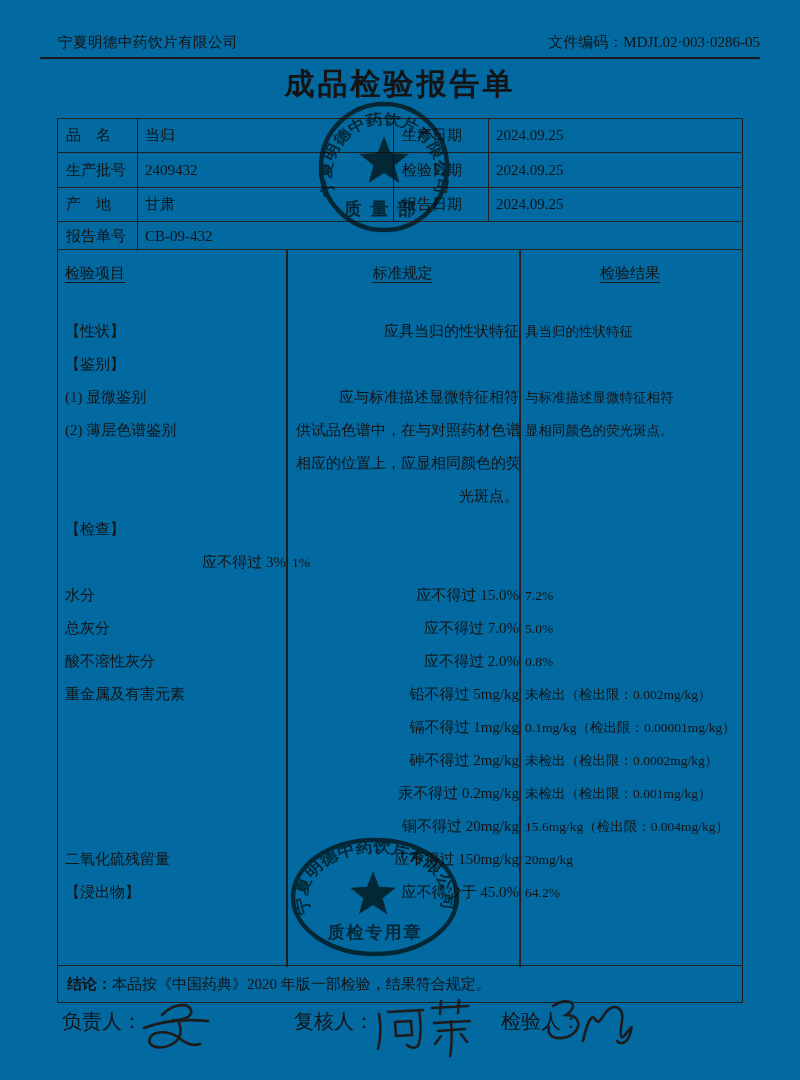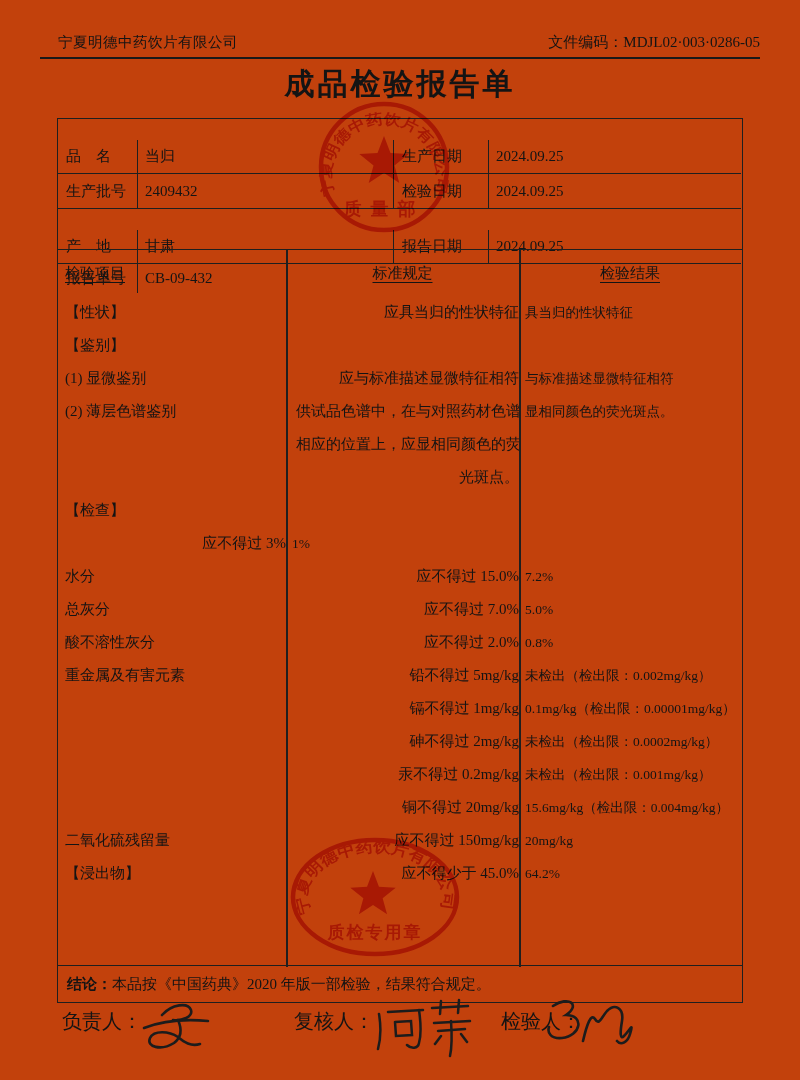--- a/index.html
+++ b/index.html
@@ -1,53 +1,53 @@
 <!DOCTYPE html>
 <html><head>
 <meta charset="utf-8">
 <style>
   * { margin:0; padding:0; box-sizing:border-box; }
   body { background:#ffffff; }
   #page {
-    position:relative; width:800px; height:1080px; background:#c2410c;
+    position:relative; width:800px; height:1080px; background:#0369a1;
     font-family:"Liberation Serif","DejaVu Serif",serif;
     color:#141414; font-size:15px; overflow:hidden;
   }
   .abs { position:absolute; }
 
   
   #company { left:58px; top:33px; font-size:14.5px; letter-spacing:.5px; }
   #doccode { right:40px; top:33px; font-size:15px; }
   #rule    { left:40px; top:57px; width:720px; height:2px; background:#191919; }
   #title   { left:0; top:64px; width:800px; text-align:center;
              font-size:30px; font-weight:bold; letter-spacing:3px; }
 
   
   #info { left:57px; top:118px; width:686px; border:1.5px solid #1f1f1f; border-bottom:none; }
   .irow { display:grid; grid-template-columns:80px 256px 95px 252px; }
   .irow.r4 { grid-template-columns:80px 603px; }
   .icell { border-right:1.5px solid #1f1f1f; border-bottom:1.5px solid #1f1f1f;
            padding-left:8px; display:flex; align-items:center; white-space:nowrap; }
   .icell.last { border-right:none; }
   .irow.r4 .icell { border-bottom:none; }
-  .r1 .icell, .r3 .icell { height:34px;margin-top:21px; }
+  .r1 .icell, .r3 .icell { height:34px; }
   .r2 .icell { height:35px; }
   .r4 .icell { height:29px;text-align:right; }
   .ival { padding-left:7px; }
 
   
   #main { left:57px; top:249px; width:686px; height:718px;
           border:1.5px solid #1f1f1f; border-bottom:none; position:absolute; }
   .vline { position:absolute; top:0; bottom:0; width:1.5px; background:#1f1f1f; }
   #vline1 { left:228px; } #vline2 { left:461px; }
   #thead { display:grid; grid-template-columns:228px 233px 222px; height:46px; align-items:center; }
   .th { text-decoration:underline; text-underline-offset:4px; }
   .th.c1 { padding-left:7px; justify-self:start; }
   .th.c2, .th.c3 { justify-self:center; }
-  #rows { }
+  #rows { margin-top:19px; }
   .trow { display:grid; grid-template-columns:228px 233px 222px; height:33px; }
   .tcell { line-height:33px; white-space:nowrap; overflow:visible; }
   .tcell.item     { padding-left:7px; }
   .tcell.standard { padding-left:10px;text-align:right; }
   .tcell.result   { padding-left:6px; font-size:13.5px; }
 
   
   #conclusion { left:57px; top:965px; width:686px; height:38px; border:1.5px solid #1f1f1f;
                 display:flex; align-items:center; padding-left:9px; }
   #conclusion b { font-weight:bold; }

